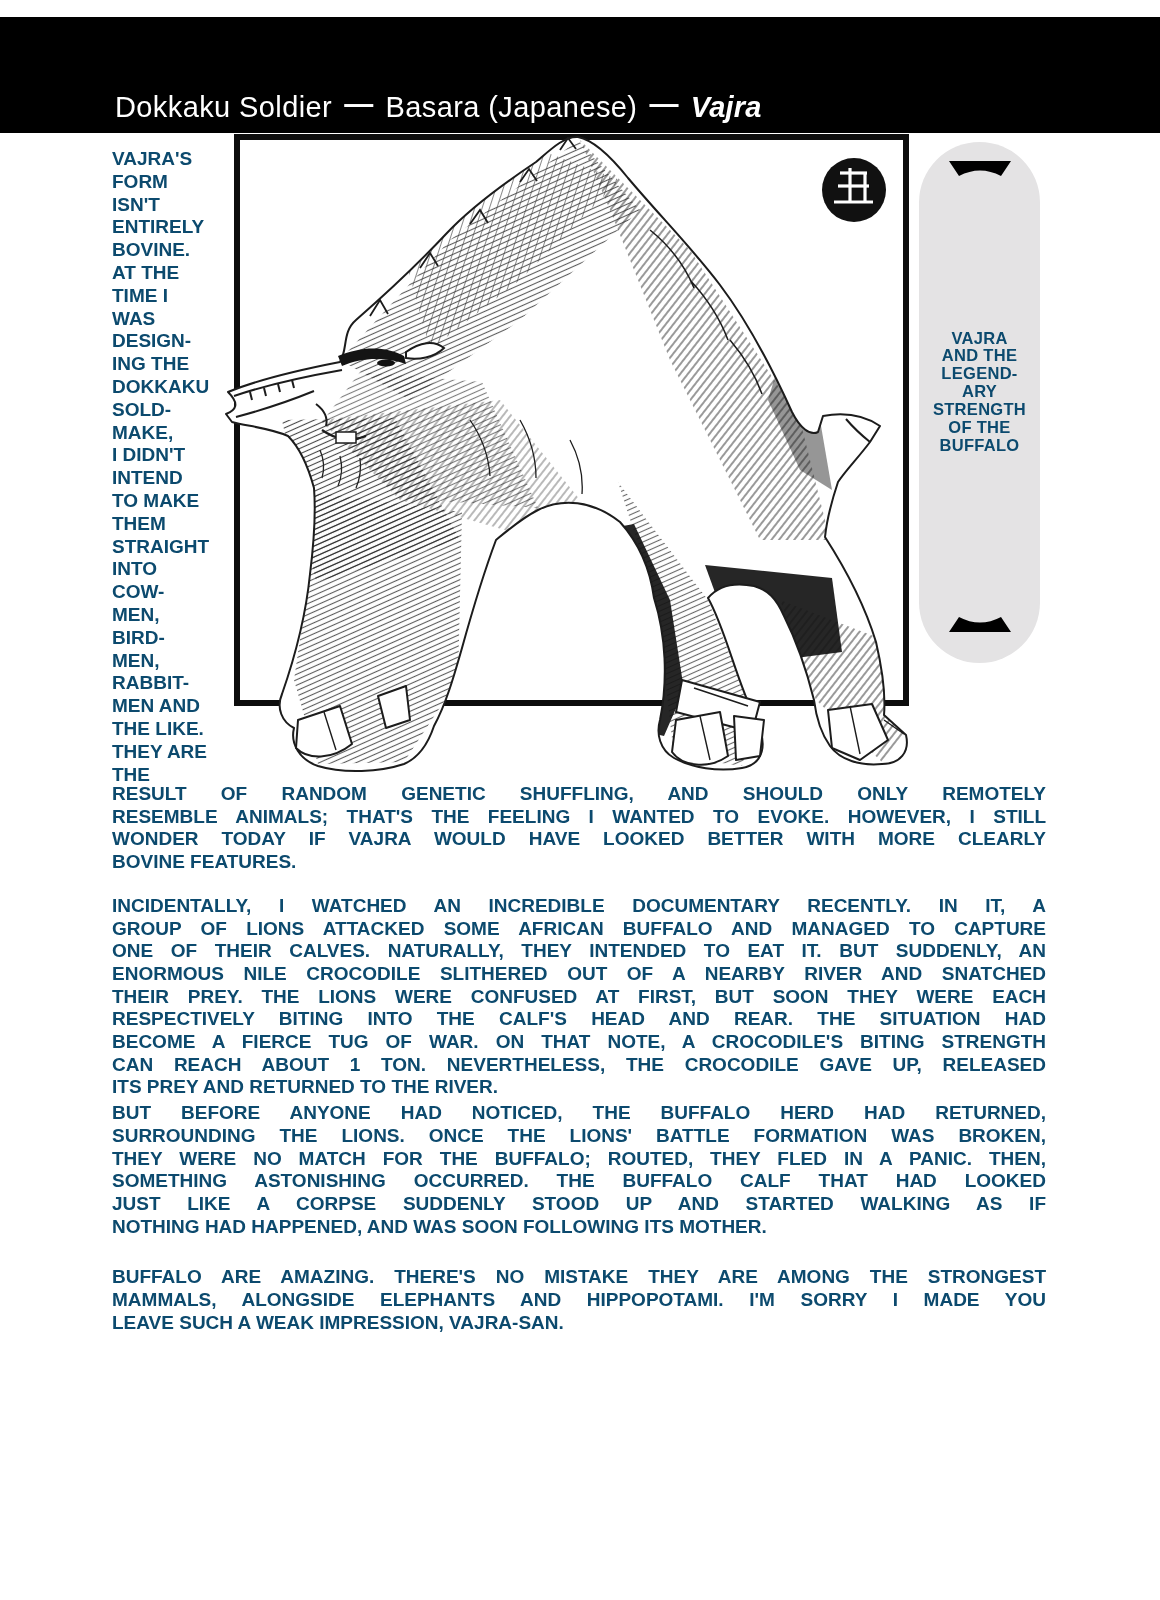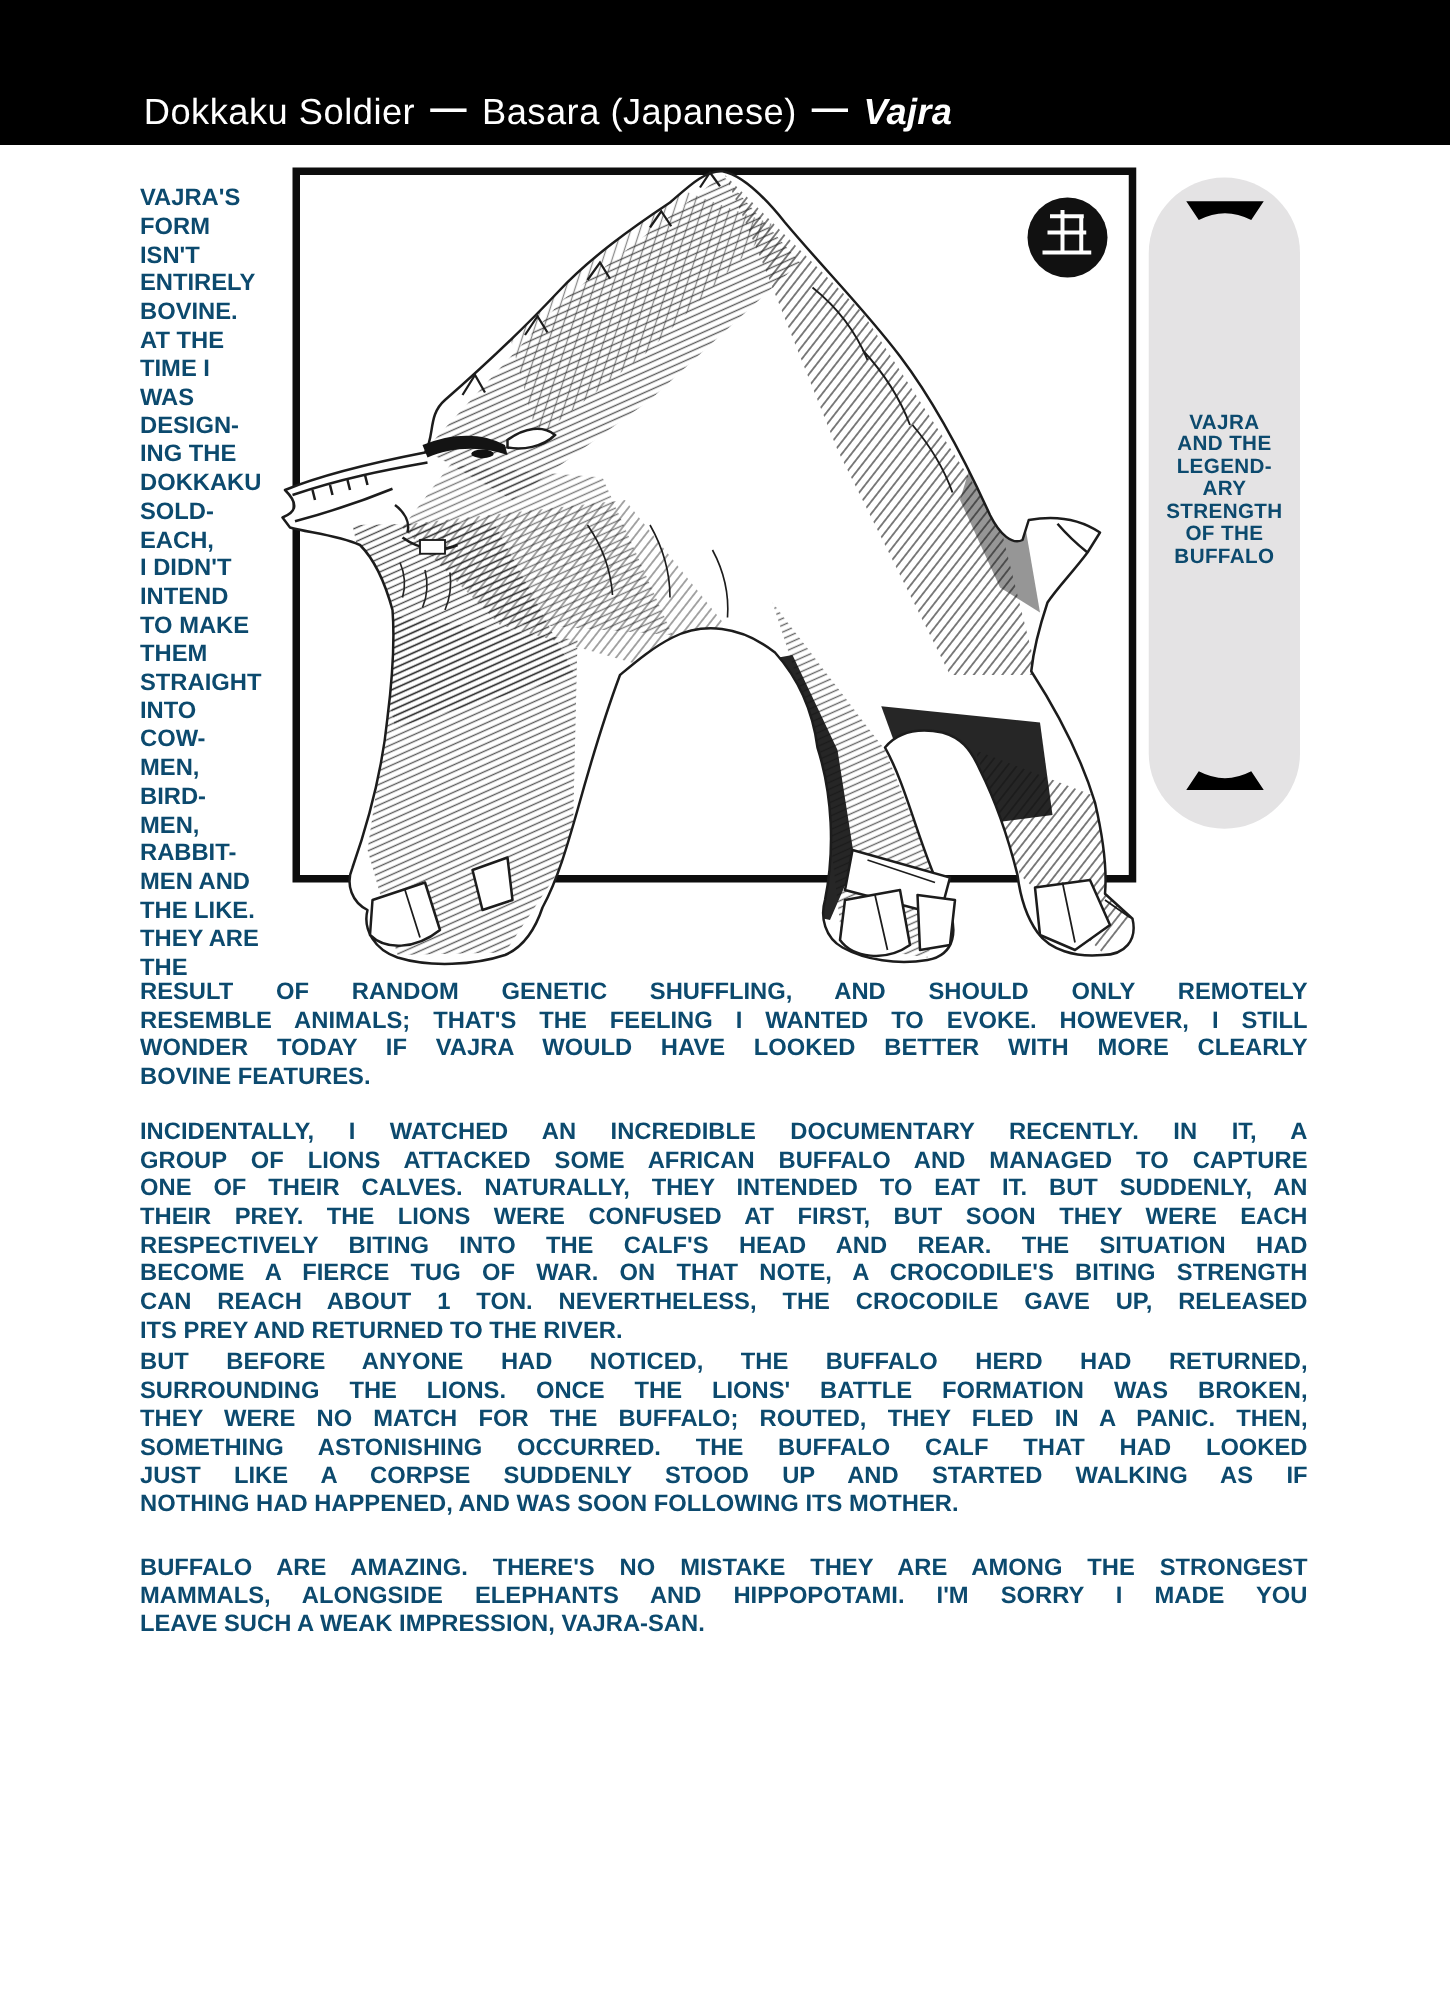--- a/index.html
+++ b/index.html
@@ -2,21 +2,21 @@
 <html><head>
 <meta charset="utf-8">
 <style>
   html,body{margin:0;padding:0;background:#777;}
   .page{
     position:relative;width:1160px;height:1600px;margin:0 auto;
     background:#ffffff;overflow:hidden;
     font-family:"Liberation Sans","DejaVu Sans",sans-serif;
   }
   
-  .headerbar{position:absolute;left:0;top:0;width:1160px;height:116px;background:#000000;}
+  .headerbar{position:absolute;left:0;top:17px;width:1160px;height:116px;background:#000000;}
   .headertitle{
     position:absolute;left:115px;bottom:9px;white-space:nowrap;
     font-size:29px;font-weight:400;color:#ffffff;letter-spacing:.4px;
   }
   .headertitle .sep{display:inline-block;margin:0 12px;transform:translateY(-3px);font-weight:700;}
   .headertitle .vajra{font-weight:700;font-style:italic;letter-spacing:.2px;}
   
   .comic{color:#0c4a6e;font-weight:700;}
   .tline{white-space:nowrap;}
   .leftcol{position:absolute;left:112px;top:148px;width:128px;font-size:19px;line-height:22.8px;}
@@ -58,21 +58,21 @@
       <div class="tline">ISN'T</div>
       <div class="tline">ENTIRELY</div>
       <div class="tline">BOVINE.</div>
       <div class="tline">AT THE</div>
       <div class="tline">TIME I</div>
       <div class="tline">WAS</div>
       <div class="tline">DESIGN-</div>
       <div class="tline">ING THE</div>
       <div class="tline">DOKKAKU</div>
       <div class="tline">SOLD-</div>
-      <div class="tline">EACH,</div>
+      <div class="tline">MAKE,</div>
       <div class="tline">I DIDN'T</div>
       <div class="tline">INTEND</div>
       <div class="tline">TO MAKE</div>
       <div class="tline">THEM</div>
       <div class="tline">STRAIGHT</div>
       <div class="tline">INTO</div>
       <div class="tline">COW-</div>
       <div class="tline">MEN,</div>
       <div class="tline">BIRD-</div>
       <div class="tline">MEN,</div>
@@ -215,20 +215,21 @@
     <div class="para">
         <div class="tline">RESULT OF RANDOM GENETIC SHUFFLING, AND SHOULD ONLY REMOTELY</div>
         <div class="tline">RESEMBLE ANIMALS; THAT'S THE FEELING I WANTED TO EVOKE. HOWEVER, I STILL</div>
         <div class="tline">WONDER TODAY IF VAJRA WOULD HAVE LOOKED BETTER WITH MORE CLEARLY</div>
         <div class="tline">BOVINE FEATURES.</div>
       </div>
     <div class="para">
         <div class="tline">INCIDENTALLY, I WATCHED AN INCREDIBLE DOCUMENTARY RECENTLY. IN IT, A</div>
         <div class="tline">GROUP OF LIONS ATTACKED SOME AFRICAN BUFFALO AND MANAGED TO CAPTURE</div>
         <div class="tline">ONE OF THEIR CALVES. NATURALLY, THEY INTENDED TO EAT IT. BUT SUDDENLY, AN</div>
+        <div class="tline">ENORMOUS NILE CROCODILE SLITHERED OUT OF A NEARBY RIVER AND SNATCHED</div>
         <div class="tline">THEIR PREY. THE LIONS WERE CONFUSED AT FIRST, BUT SOON THEY WERE EACH</div>
         <div class="tline">RESPECTIVELY BITING INTO THE CALF'S HEAD AND REAR. THE SITUATION HAD</div>
         <div class="tline">BECOME A FIERCE TUG OF WAR. ON THAT NOTE, A CROCODILE'S BITING STRENGTH</div>
         <div class="tline">CAN REACH ABOUT 1 TON. NEVERTHELESS, THE CROCODILE GAVE UP, RELEASED</div>
         <div class="tline">ITS PREY AND RETURNED TO THE RIVER.</div>
       </div>
     <div class="para">
         <div class="tline">BUT BEFORE ANYONE HAD NOTICED, THE BUFFALO HERD HAD RETURNED,</div>
         <div class="tline">SURROUNDING THE LIONS. ONCE THE LIONS' BATTLE FORMATION WAS BROKEN,</div>
         <div class="tline">THEY WERE NO MATCH FOR THE BUFFALO; ROUTED, THEY FLED IN A PANIC. THEN,</div>

